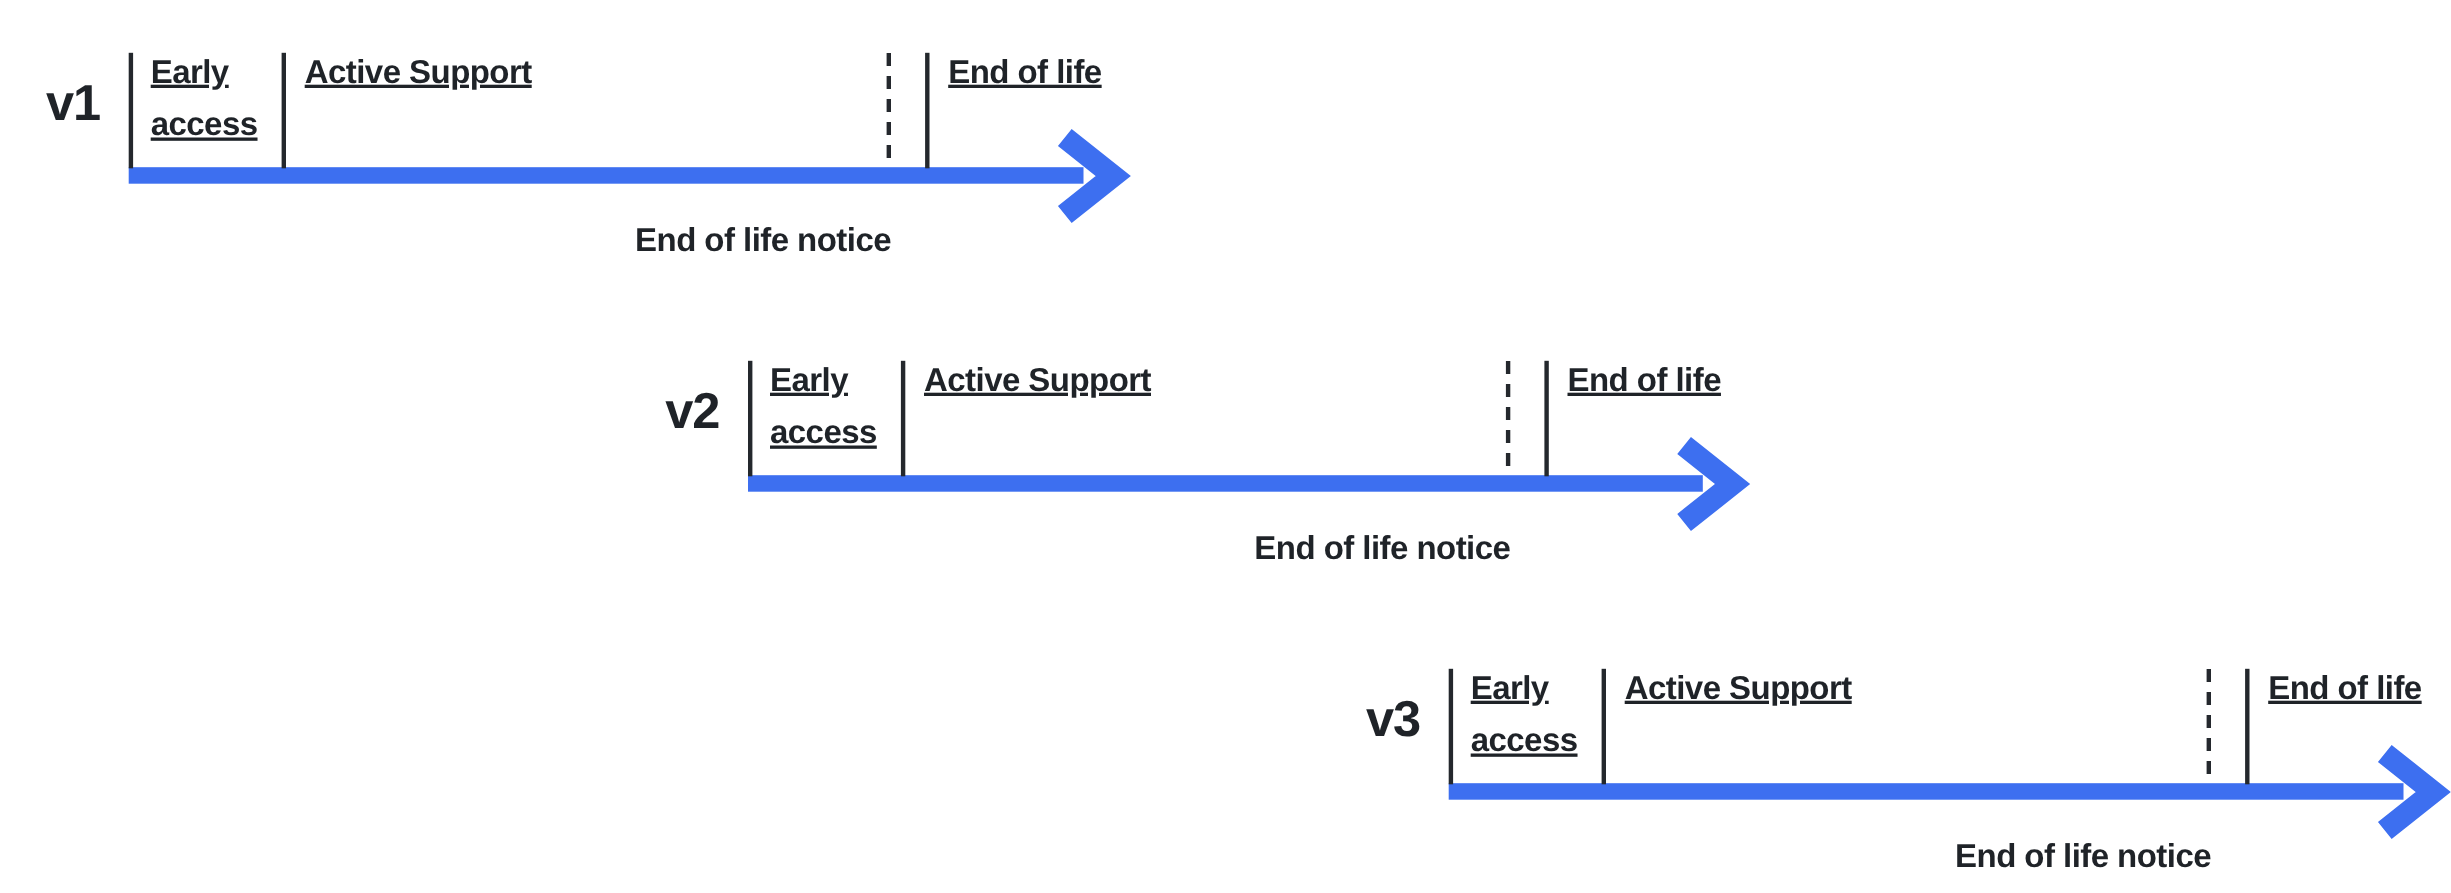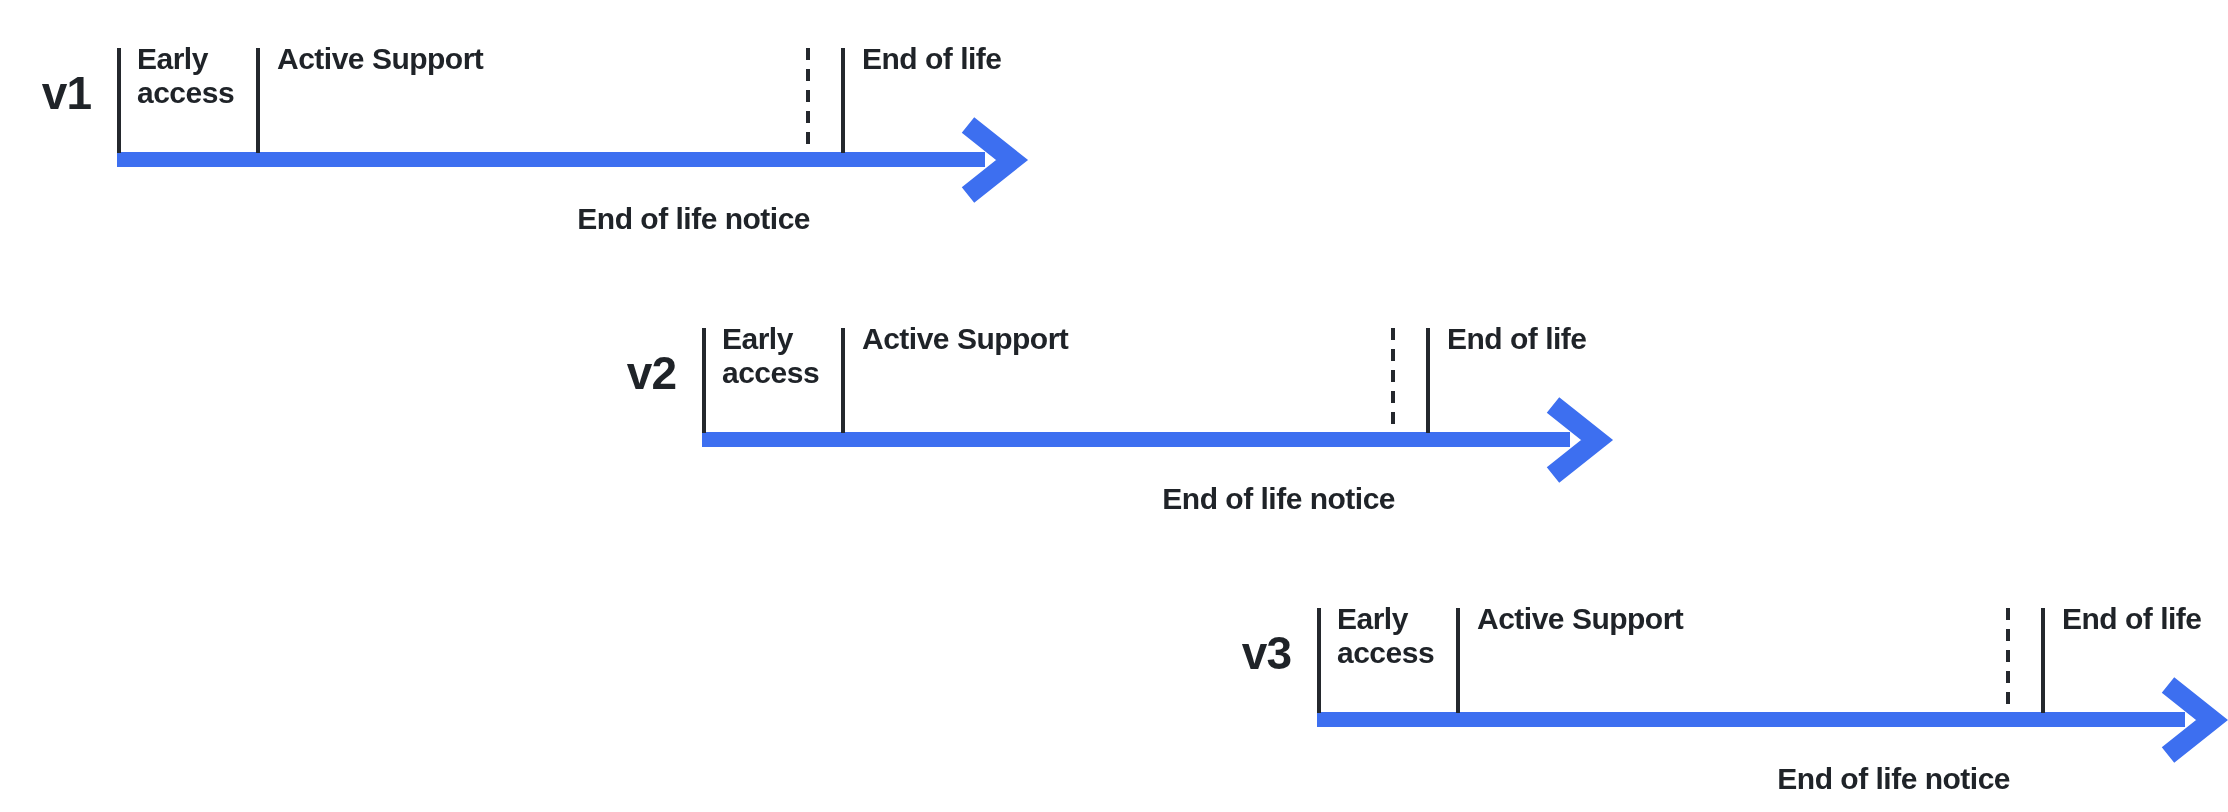--- a/index.html
+++ b/index.html
@@ -16,21 +16,21 @@
     font-family: "Liberation Sans", "DejaVu Sans", sans-serif;
     color: var(--text, #1f2328);
     padding-left: 44px;
   }
   .row {
     position: absolute;
     width: 1040px;
     height: 185px;
   }
   .row-v1 { left: 17px;   top: 48px;  }
-  .row-v2 { left: 602px;  top: 328px; }
+  .row-v2 { left: 580px;  top: 328px; }
   .row-v3 { left: 1217px; top: 608px; }
 
   .ver {
     position: absolute;
     left: 0;
     top: 22px;
     width: 74px;
     text-align: right;
     font-size: 46px;
     line-height: 46px;
@@ -64,24 +64,25 @@
     background: repeating-linear-gradient(
       to bottom,
       var(--line, #24282d) 0 12px,
       transparent 12px 21px
     );
   }
   .label {
     position: absolute;
     top: -6px;
     font-size: 30px;
-    line-height: 34px;
+    line-height: 48px;
     font-weight: 700;
     letter-spacing: -0.5px;
     color: var(--text, #1f2328);
+    text-decoration: underline;
   }
   .early  { left: 20px;  width: 125px; }
   .active { left: 160px; white-space: nowrap; }
   .eol    { left: 745px; white-space: nowrap; text-align: center; }
   .notice {
     position: absolute;
     top: 130px;
     left: 341px;
     width: 352px;
     text-align: right;

